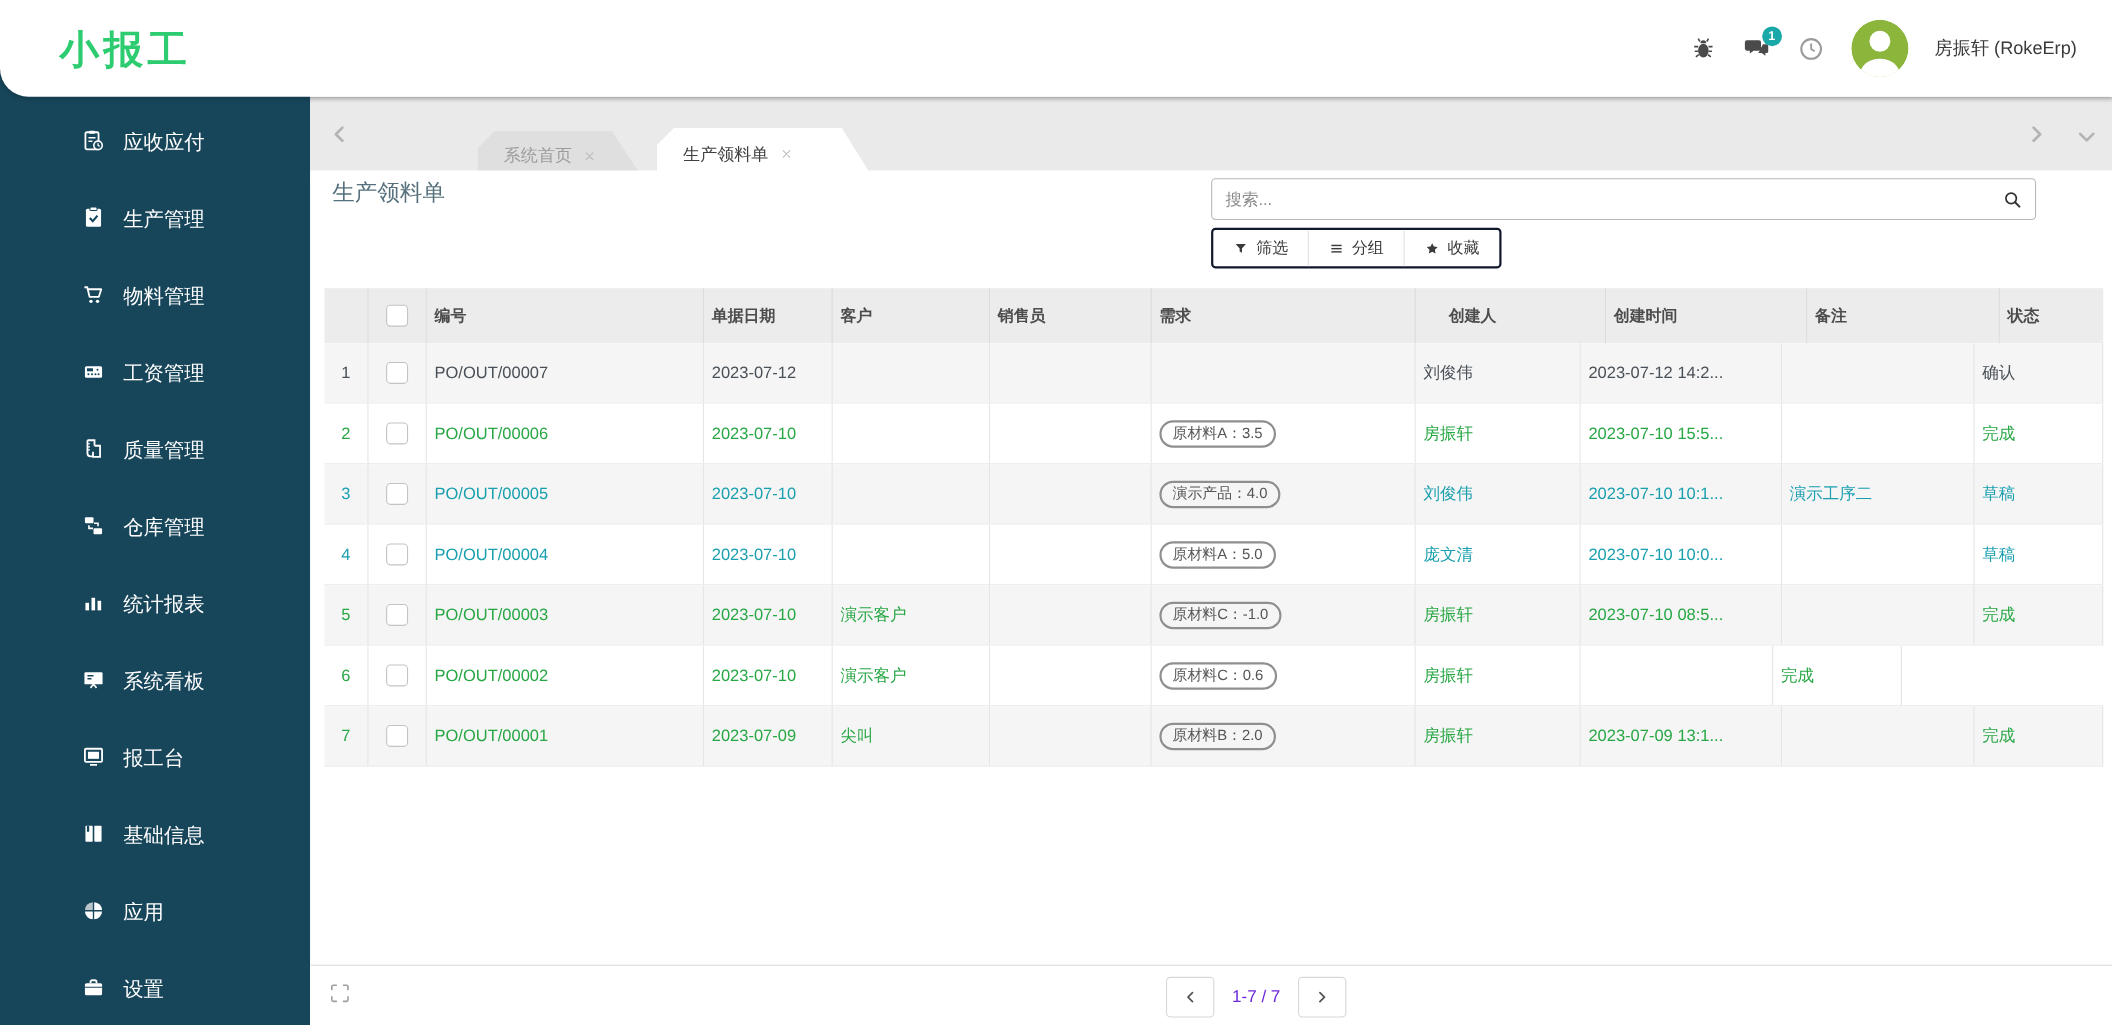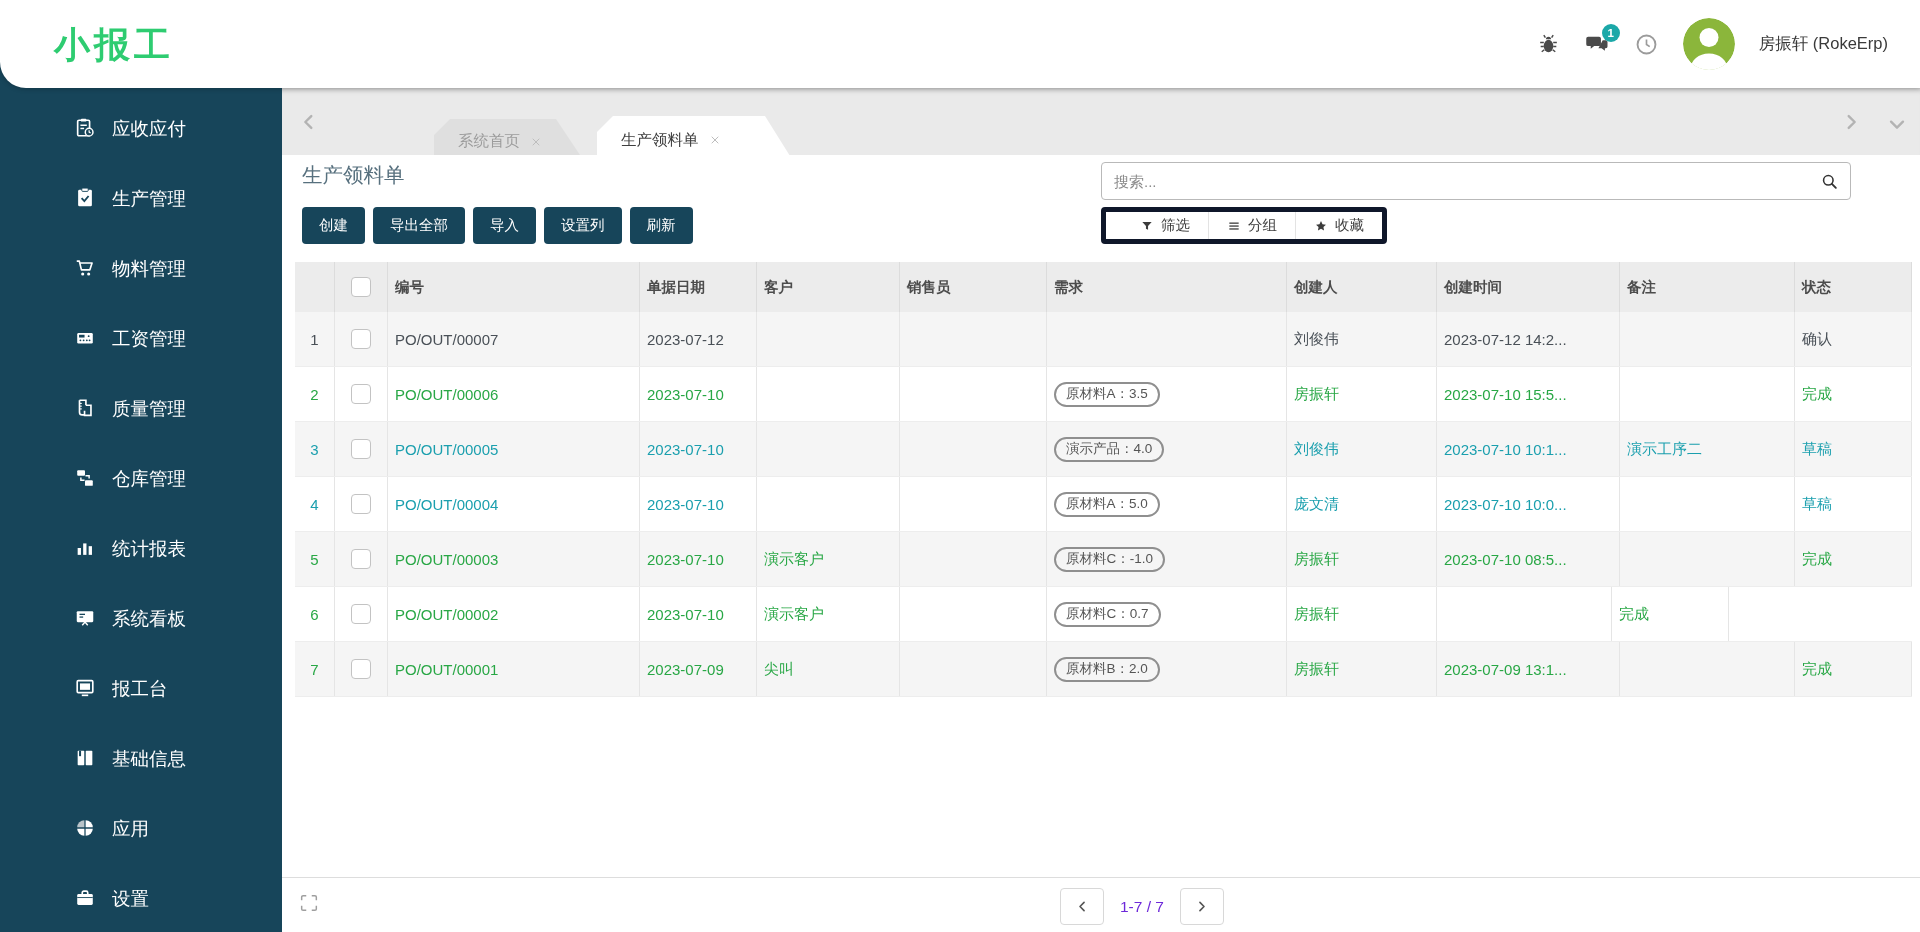--- a/index.html
+++ b/index.html
@@ -58,21 +58,21 @@
   .btn{background:var(--teal);color:#fff;border:none;height:37px;padding:0 17px;
        font-size:14.5px;border-radius:4px;cursor:pointer;font-family:inherit;}
   .searchbox{position:absolute;left:819px;top:7px;width:750px;height:38px;border:1px solid #b9b9b9;
        border-radius:4px;background:#fff;display:flex;align-items:center;}
   .searchbox input{flex:1;border:none;outline:none;font-size:15px;padding:0 12px;
        font-family:inherit;color:#333;background:transparent;cursor:text}
   .searchbox input::placeholder{color:#8b8b8b}
   .search-ic{padding-right:11px;display:flex;cursor:pointer}
   .search-ic svg{width:19px;height:19px}
   .filter-group{position:absolute;left:819px;top:52px;height:37px;display:flex;
-       border:5px solid #0f172a;border-radius:4px;background:#fff;padding-left:16px;}
+       border:2px solid #0f172a;border-radius:4px;background:#fff;}
   .fbtn{display:flex;align-items:center;gap:7px;padding:0 18px;font-size:14.5px;color:#3b3b3b;
        cursor:pointer;border-right:1px solid #e3e3e3}
   .fbtn:last-child{border-right:none}
   .fbtn .fic{display:flex}
   .fbtn svg{width:14px;height:14px}
 
   
   .grid{position:absolute;left:13px;top:107px;width:1617px;}
   .trow{display:flex;}
   .cell{padding:0 7px;display:flex;align-items:center;border-right:1px solid #e5e5e5;
@@ -307,27 +307,20 @@
     <span class="nav-ch nav-down">
         <svg viewBox="0 0 24 24">
           <path d="M5.5 9.5L12 16l6.5-6.5" fill="none" stroke="currentColor" stroke-width="2.6" stroke-linecap="round" stroke-linejoin="round"></path>
         </svg>
       </span>
   </div>
 
   <main class="content">
     <h1 class="page-title">生产领料单</h1>
 
-    <div class="toolbar">
-      <button class="btn">创建</button>
-      <button class="btn">导出全部</button>
-      <button class="btn">导入</button>
-      <button class="btn">设置列</button>
-      <button class="btn">刷新</button>
-    </div>
 
     <div class="searchbox">
       <input placeholder="搜索..." style="">
       <span class="search-ic">
           <svg viewBox="0 0 24 24">
             <circle cx="10.5" cy="10.5" r="6" fill="none" stroke="#333" stroke-width="2"></circle>
             <line x1="15" y1="15" x2="20" y2="20" stroke="#333" stroke-width="2.4" stroke-linecap="round"></line>
           </svg>
         </span>
     </div>
@@ -365,21 +358,21 @@
         <div class="trow thead">
           <div class="cell c-index" style="width: 40px; flex: 0 0 40px;"></div>
           <div class="cell c-check" style="width: 53px; flex: 0 0 53px;">
             <span class="cb"></span>
           </div>
           <div class="cell" style="width: 252px; flex: 0 0 252px;">编号</div>
           <div class="cell" style="width: 117px; flex: 0 0 117px;">单据日期</div>
           <div class="cell" style="width: 143px; flex: 0 0 143px;">客户</div>
           <div class="cell" style="width: 147px; flex: 0 0 147px;">销售员</div>
           <div class="cell" style="width: 240px; flex: 0 0 240px;">需求</div>
-          <div class="cell" style="width: 150px; flex: 0 0 150px;">创建人</div>
+          <div class="cell" style="width: 150px; flex: 0 0 150px; margin-left: 23px;">创建人</div>
           <div class="cell" style="width: 183px; flex: 0 0 183px;">创建时间</div>
           <div class="cell" style="width: 175px; flex: 0 0 175px;">备注</div>
           <div class="cell" style="width: 117px; flex: 0 0 117px;">状态</div>
         </div>
         <div class="trow tr-body st-confirmed stripe">
           <div class="cell c-index" style="width: 40px; flex: 0 0 40px;">1</div>
           <div class="cell c-check" style="width: 53px; flex: 0 0 53px;">
             <span class="cb"></span>
           </div>
           <div class="cell c-number" style="width: 252px; flex: 0 0 252px;">PO/OUT/00007</div>
@@ -463,21 +456,21 @@
         <div class="trow tr-body st-done">
           <div class="cell c-index" style="width: 40px; flex: 0 0 40px;">6</div>
           <div class="cell c-check" style="width: 53px; flex: 0 0 53px;">
             <span class="cb"></span>
           </div>
           <div class="cell c-number" style="width: 252px; flex: 0 0 252px;">PO/OUT/00002</div>
           <div class="cell c-date" style="width: 117px; flex: 0 0 117px;">2023-07-10</div>
           <div class="cell c-customer" style="width: 143px; flex: 0 0 143px;">演示客户</div>
           <div class="cell c-salesperson" style="width: 147px; flex: 0 0 147px;"></div>
           <div class="cell c-demand" style="width: 240px; flex: 0 0 240px;">
-            <span class="badge-pill">原材料C：0.7</span>
+            <span class="badge-pill">原材料C：0.6</span>
           </div>
           <div class="cell c-creator" style="width: 150px; flex: 0 0 150px;">房振轩</div>
           <div class="cell c-note" style="width: 175px; flex: 0 0 175px;"></div>
           <div class="cell c-status" style="width: 117px; flex: 0 0 117px;">完成</div>
         </div>
         <div class="trow tr-body st-done stripe">
           <div class="cell c-index" style="width: 40px; flex: 0 0 40px;">7</div>
           <div class="cell c-check" style="width: 53px; flex: 0 0 53px;">
             <span class="cb"></span>
           </div>

